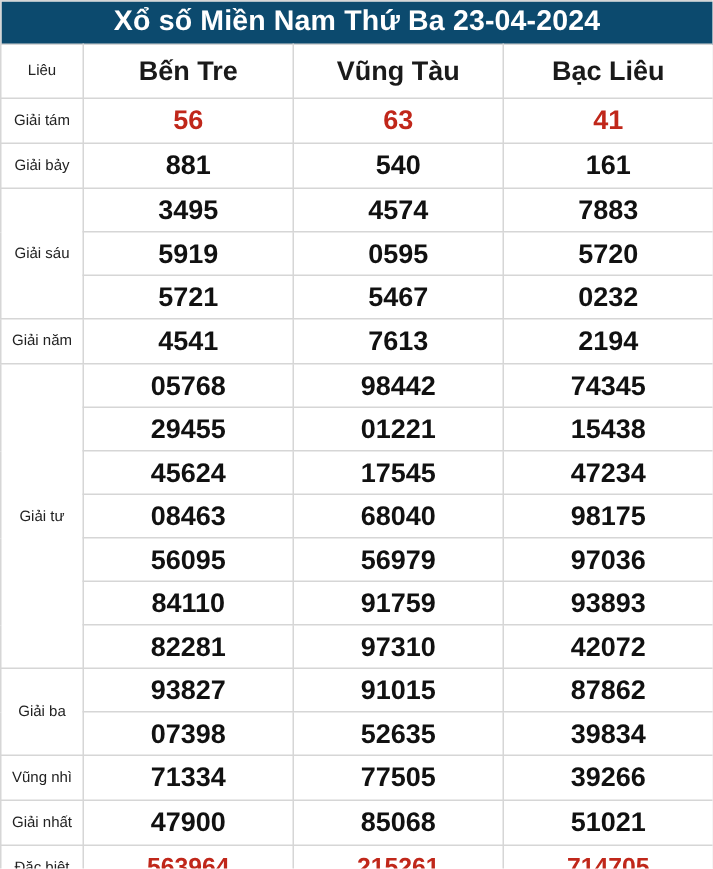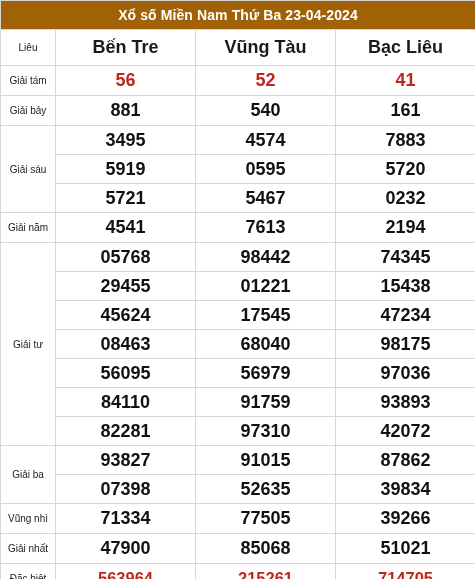--- a/index.html
+++ b/index.html
@@ -17,23 +17,23 @@
 
   .lottery-table {
     width: 475px;
     border-collapse: collapse;
     table-layout: fixed;
     background: #ffffff;
   }
 
   
   .title-bar td {
-    background: #a16207;
+    background: #0c4a6e;
     color: #ffffff;
-    font-size: 14px;
+    font-size: 19px;
     font-weight: bold;
     text-align: center;
     height: 28px;
     padding: 0;
     border: none;
     letter-spacing: 0.1px;
     margin-left: 36px;
   }
 
   
@@ -107,21 +107,21 @@
     </tr>
     <tr class="col-head">
       <td class="prize-col-label">Liêu</td>
       <td class="province">Bến Tre</td>
       <td class="province">Vũng Tàu</td>
       <td class="province">Bạc Liêu</td>
     </tr>
   <tr class="r-single">
         <td class="prize-label" rowspan="1">Giải tám</td>
         <td class="num red">56</td>
-        <td class="num red">52</td>
+        <td class="num red">63</td>
         <td class="num red">41</td>
       </tr>
       <tr class="r-single">
         <td class="prize-label" rowspan="1">Giải bảy</td>
         <td class="num">881</td>
         <td class="num">540</td>
         <td class="num">161</td>
       </tr>
       <tr class="r-stack">
         <td class="prize-label" rowspan="3">Giải sáu</td>

